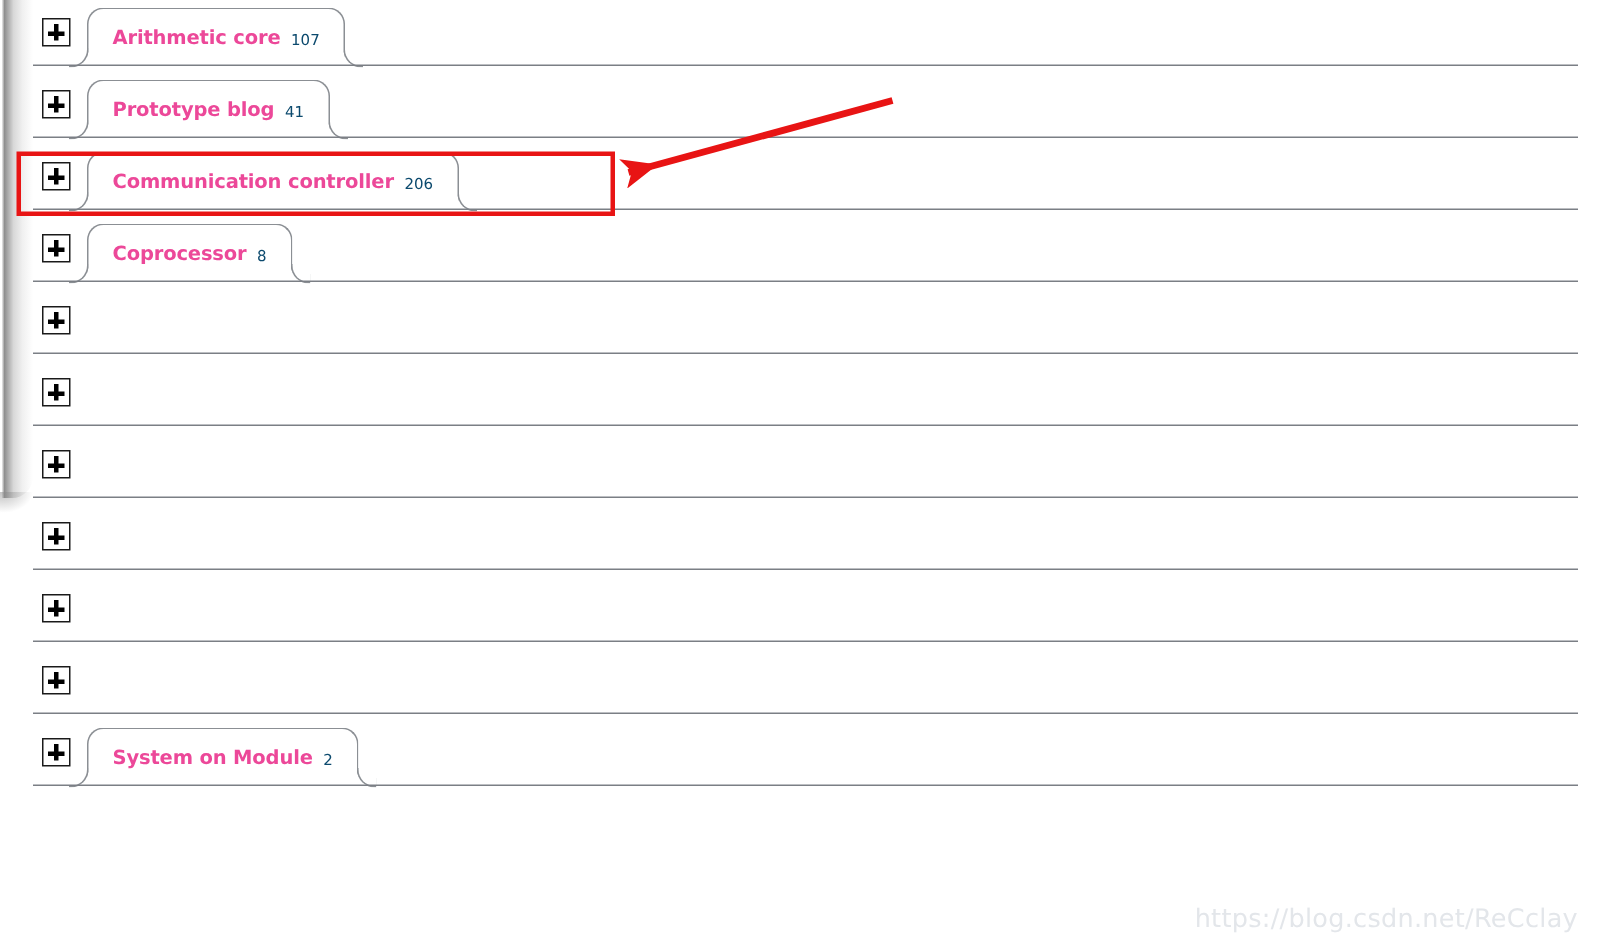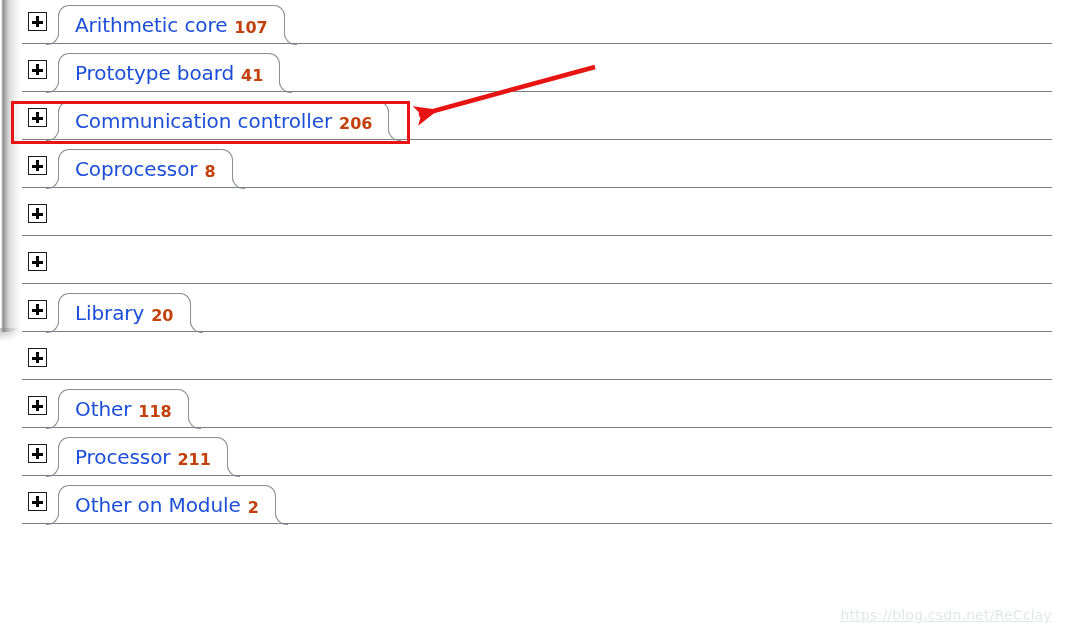--- a/index.html
+++ b/index.html
@@ -124,30 +124,30 @@
   }
   .tab::after {
     right: -13px;
     border-bottom-left-radius: 12px;
     border-left: 1px solid #8b8f94;
     border-bottom: 1px solid #8b8f94;
     box-shadow: -3px 3px 0 0 #ffffff;
   }
 
   .tab-label {
-    color: #1d4ed8;
-    font-weight: normal;
-    font-size: 20px;
+    color: #ec4899;
+    font-weight: bold;
+    font-size: 13px;
     letter-spacing: -0.1px;
     line-height: 1;
   }
   .tab-count {
-    color: #c2410c;
-    font-weight: bold;
-    font-size: 16px;
+    color: #0c4a6e;
+    font-weight: normal;
+    font-size: 10px;
     margin-left: 7px;
     line-height: 1;
     position: relative;
     top: 3px;
   }
 
   
   #highlight-box {
     position: absolute;
     left: 11px;
@@ -168,46 +168,45 @@
     height: 70px;
     pointer-events: none;
   }
 
   
   #watermark {
     position: absolute;
     right: 14px;
     bottom: 4px;
     color: #e3e6ea;
-    font-size: 14px;
+    font-size: 17px;
     font-family: "DejaVu Sans", sans-serif;
     letter-spacing: 0.2px;
     white-space: nowrap;
     pointer-events: none;
-    text-decoration: underline;
   }
 </style>
 </head>
 <body>
 
 <div id="left-shadow"></div>
 
 <div id="category-list">
     <div class="cat-row">
       <div class="plus-box"></div>
       <div class="tab">
         <span class="tab-label">Arithmetic core</span>
         <span class="tab-count">107</span>
       </div>
       <div class="row-rule"></div>
     </div>
     <div class="cat-row">
       <div class="plus-box"></div>
       <div class="tab">
-        <span class="tab-label">Prototype board</span>
+        <span class="tab-label">Prototype blog</span>
         <span class="tab-count">41</span>
       </div>
       <div class="row-rule"></div>
     </div>
     <div class="cat-row">
       <div class="plus-box"></div>
       <div class="tab">
         <span class="tab-label">Communication controller</span>
         <span class="tab-count">206</span>
       </div>
@@ -224,50 +223,38 @@
     <div class="cat-row">
       <div class="plus-box"></div>
       <div class="row-rule"></div>
     </div>
     <div class="cat-row">
       <div class="plus-box"></div>
       <div class="row-rule"></div>
     </div>
     <div class="cat-row">
       <div class="plus-box"></div>
-      <div class="tab">
-        <span class="tab-label">Library</span>
-        <span class="tab-count">20</span>
-      </div>
-      <div class="row-rule"></div>
-    </div>
-    <div class="cat-row">
-      <div class="plus-box"></div>
-      <div class="row-rule"></div>
-    </div>
-    <div class="cat-row">
-      <div class="plus-box"></div>
-      <div class="tab">
-        <span class="tab-label">Other</span>
-        <span class="tab-count">118</span>
-      </div>
-      <div class="row-rule"></div>
-    </div>
-    <div class="cat-row">
-      <div class="plus-box"></div>
-      <div class="tab">
-        <span class="tab-label">Processor</span>
-        <span class="tab-count">211</span>
-      </div>
-      <div class="row-rule"></div>
-    </div>
-    <div class="cat-row">
-      <div class="plus-box"></div>
-      <div class="tab">
-        <span class="tab-label">Other on Module</span>
+      <div class="row-rule"></div>
+    </div>
+    <div class="cat-row">
+      <div class="plus-box"></div>
+      <div class="row-rule"></div>
+    </div>
+    <div class="cat-row">
+      <div class="plus-box"></div>
+      <div class="row-rule"></div>
+    </div>
+    <div class="cat-row">
+      <div class="plus-box"></div>
+      <div class="row-rule"></div>
+    </div>
+    <div class="cat-row">
+      <div class="plus-box"></div>
+      <div class="tab">
+        <span class="tab-label">System on Module</span>
         <span class="tab-count">2</span>
       </div>
       <div class="row-rule"></div>
     </div>
   </div>
 
 <div id="highlight-box"></div>
 
 <div id="annotation-arrow">
   <svg width="200" height="70" viewBox="0 0 200 70">

